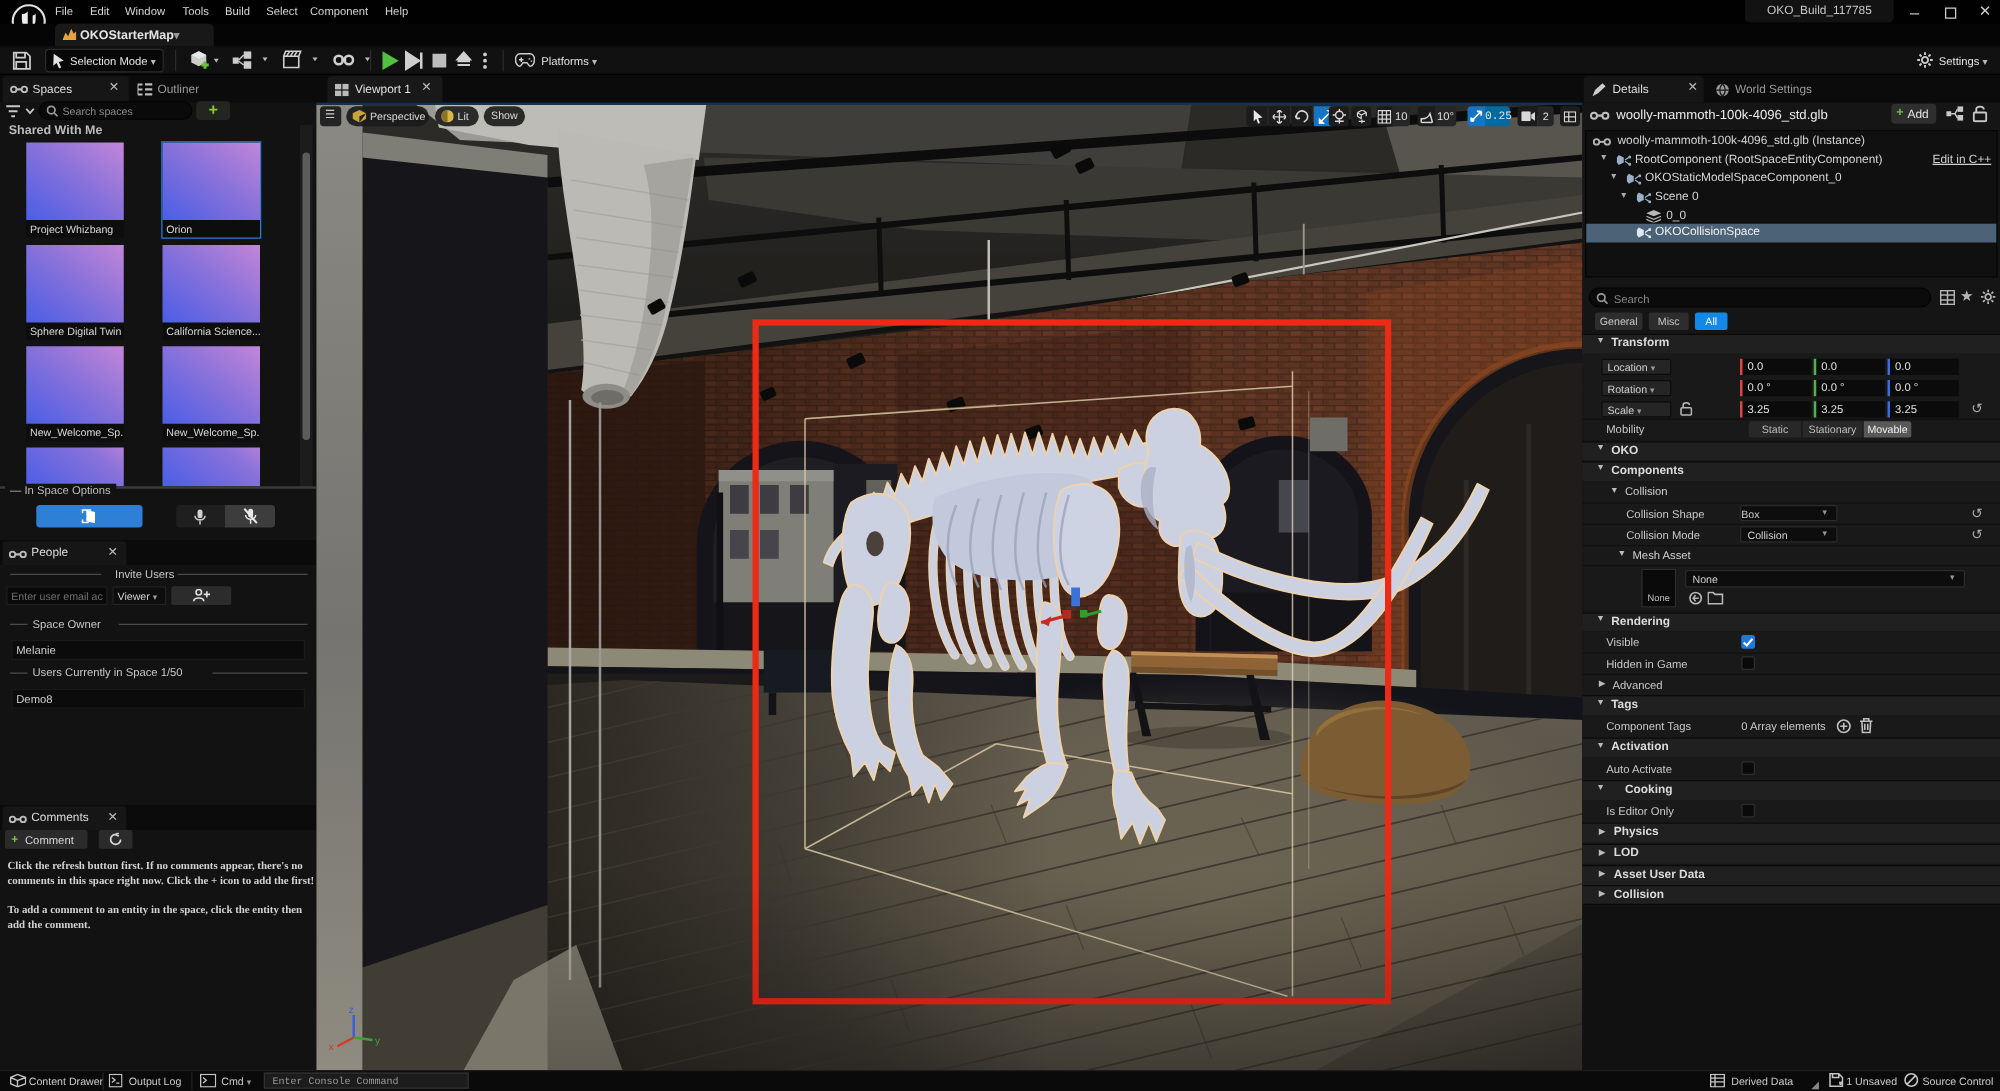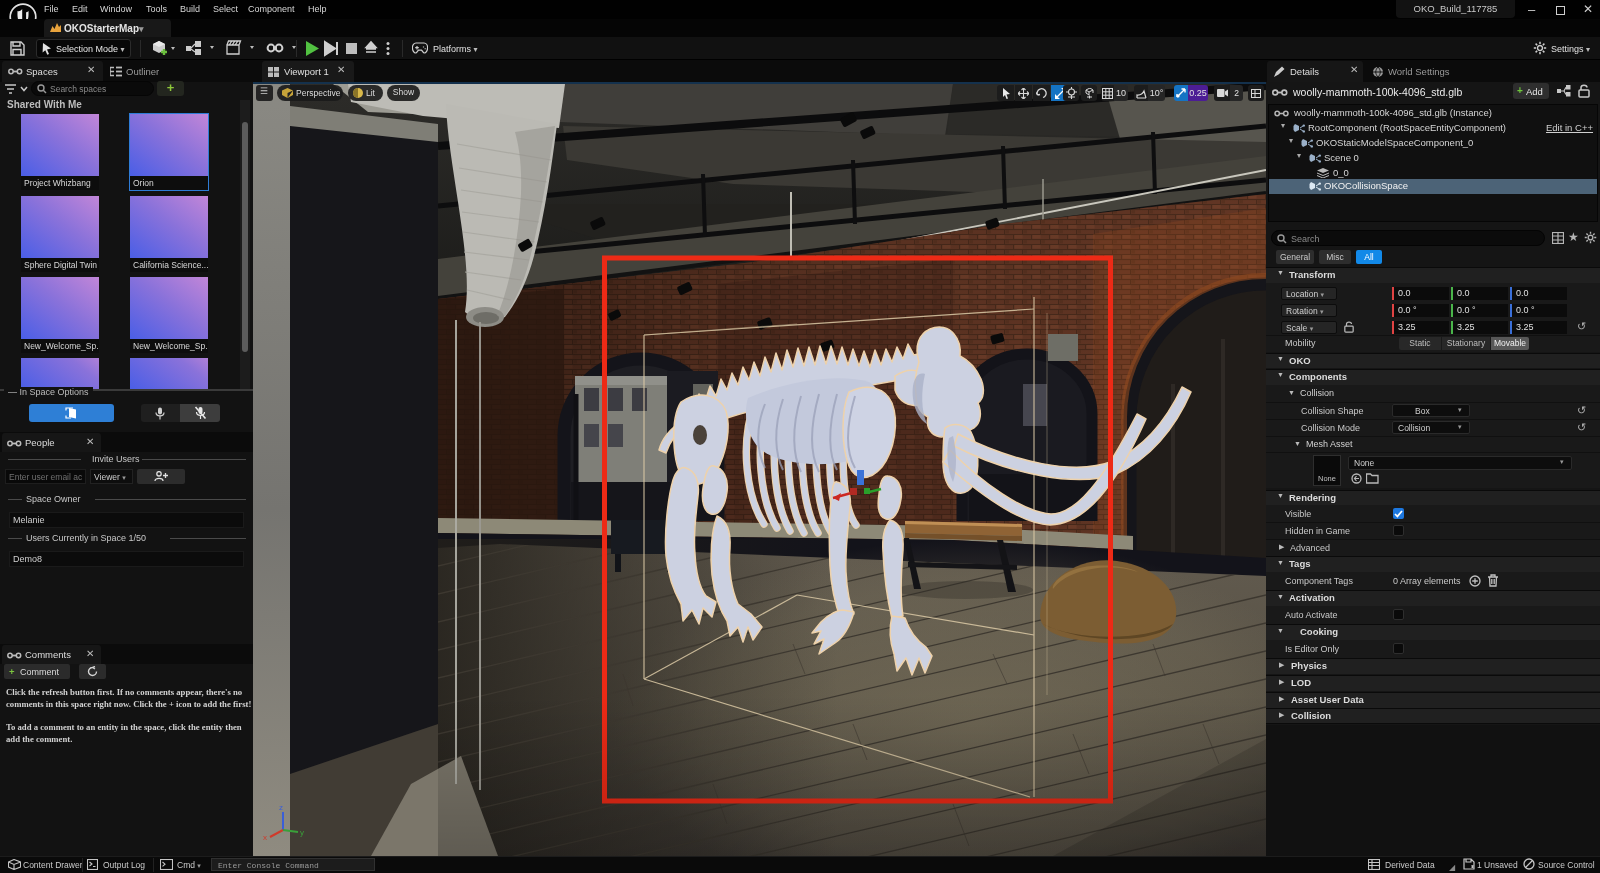--- a/index.html
+++ b/index.html
@@ -560,21 +560,21 @@
 <div class="abs" style="left:881px;top:25px;width:14px;height:16px;background:#1c1c1c;border-radius:3px 0 0 3px;"></div>
 <svg class="abs" style="left:883px;top:28px;" width="11" height="11" viewBox="0 0 11 11">
       <path d="M1,10 L10,10 M1,10 L1,7 A7,7 0 0,0 8,3 L10,10" fill="none" stroke="#d8d8d8" stroke-width="1.2"></path>
     </svg>
 <div class="abs" style="left:895px;top:25px;width:17px;height:16px;background:#262626;border-radius:0 3px 3px 0;text-align:center;line-height:16px;font-size:9px;color:#e0e0e0;">10°</div>
 <div class="abs" style="left:921px;top:25px;width:14px;height:16px;background:#1574c4;border-radius:3px 0 0 3px;"></div>
 <svg class="abs" style="left:923px;top:28px;" width="10" height="10" viewBox="0 0 10 10">
       <path d="M1,9 L9,1 M9,1 L5.5,1 M9,1 L9,4.5 M1,9 L1,6" stroke="#fff" stroke-width="1.4" fill="none"></path>
       <circle cx="2" cy="8" r="1.6" fill="#fff"></circle>
     </svg>
-<div class="abs" style="left:935px;top:25px;width:20px;height:16px;background:#4c1d95;border-radius:0 3px 3px 0;text-align:center;line-height:16px;font-size:9px;color:#e0e0e0;">0.25</div>
+<div class="abs" style="left:935px;top:25px;width:20px;height:16px;background:#0369a1;border-radius:0 3px 3px 0;text-align:center;line-height:16px;font-size:9px;color:#e0e0e0;font-family:Liberation Mono, monospace;">0.25</div>
 
 </div>
 
 <div class="abs" style="left:1214px;top:85px;width:16px;height:16px;background:#1c1c1c;border-radius:3px 0 0 3px;"></div>
 <svg class="abs" style="left:1217px;top:89px;" width="11" height="8" viewBox="0 0 11 8">
     <rect x="0" y="0" width="7.5" height="8" rx="1" fill="#d8d8d8"></rect>
     <path d="M8,2.5 L11,0.5 L11,7.5 L8,5.5 Z" fill="#d8d8d8"></path>
   </svg>
 <div class="abs" style="left:1230px;top:85px;width:13px;height:16px;background:#262626;border-radius:0 3px 3px 0;text-align:center;line-height:16px;font-size:8.5px;color:#e0e0e0;">2</div>
 <div class="abs" style="left:1248px;top:85px;width:16px;height:16px;background:#1c1c1c;border-radius:3px;"></div>
@@ -715,21 +715,21 @@
 <div class="tx" style="left:1277px;top:355px;font-size:7px;color:#bbb;">▼</div>
 <div class="tx" style="left:1289px;top:355px;font-size:9.5px;font-weight:bold;color:#dcdcdc;">OKO</div>
 <div class="abs" style="left:1266px;top:369px;width:334px;height:16px;background:#202020;border-top:1px solid #0a0a0a;"></div>
 <div class="tx" style="left:1277px;top:371px;font-size:7px;color:#bbb;">▼</div>
 <div class="tx" style="left:1289px;top:371px;font-size:9.5px;font-weight:bold;color:#dcdcdc;">Components</div>
 <div class="abs" style="left:1266px;top:385px;width:334px;height:103px;background:#191919;"></div>
 <div class="tx" style="left:1288px;top:389px;font-size:7px;color:#bbb;">▼</div>
 <div class="tx" style="left:1300px;top:388px;font-size:9px;color:#d2d2d2;">Collision</div>
 <div class="abs" style="left:1266px;top:402px;width:334px;height:1px;background:#101010;"></div>
 <div class="tx" style="left:1301px;top:406px;font-size:9px;color:#c9c9c9;">Collision Shape</div>
-<div class="abs" style="left:1392px;top:404px;width:78px;height:13px;background:#0d0d0d;border:1px solid #2a2a2a;border-radius:2px;font-size:8.5px;color:#d0d0d0;padding-left:22px;line-height:12px;">Box</div>
+<div class="abs" style="left:1392px;top:404px;width:78px;height:13px;background:#0d0d0d;border:1px solid #2a2a2a;border-radius:2px;font-size:8.5px;color:#d0d0d0;padding-left:0;line-height:12px;">Box</div>
 <div class="tx" style="left:1458px;top:406px;font-size:7px;color:#999;">▾</div>
 <div class="tx" style="left:1577px;top:404px;font-size:11px;color:#b0b0b0;">↺</div>
 <div class="abs" style="left:1266px;top:419px;width:334px;height:1px;background:#101010;"></div>
 <div class="tx" style="left:1301px;top:423px;font-size:9px;color:#c9c9c9;">Collision Mode</div>
 <div class="abs" style="left:1392px;top:421px;width:78px;height:13px;background:#0d0d0d;border:1px solid #2a2a2a;border-radius:2px;font-size:8.5px;color:#d0d0d0;padding-left:5px;line-height:12px;">Collision</div>
 <div class="tx" style="left:1458px;top:423px;font-size:7px;color:#999;">▾</div>
 <div class="tx" style="left:1577px;top:421px;font-size:11px;color:#b0b0b0;">↺</div>
 <div class="abs" style="left:1266px;top:436px;width:334px;height:1px;background:#101010;"></div>
 <div class="tx" style="left:1294px;top:440px;font-size:7px;color:#bbb;">▼</div>
 <div class="tx" style="left:1306px;top:439px;font-size:9px;color:#d2d2d2;">Mesh Asset</div>

